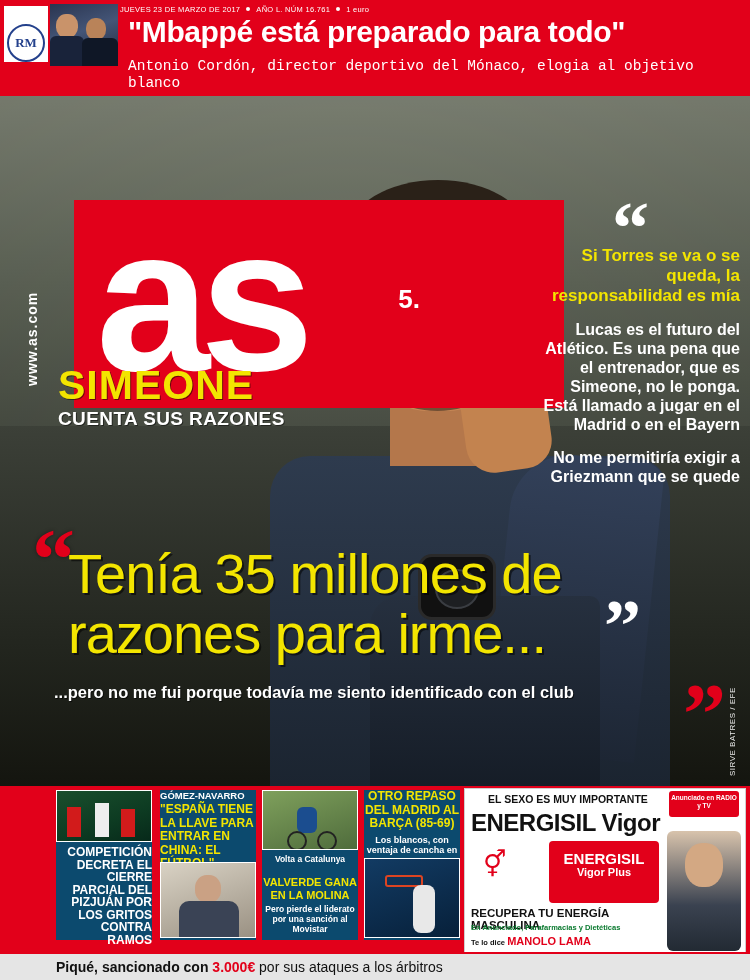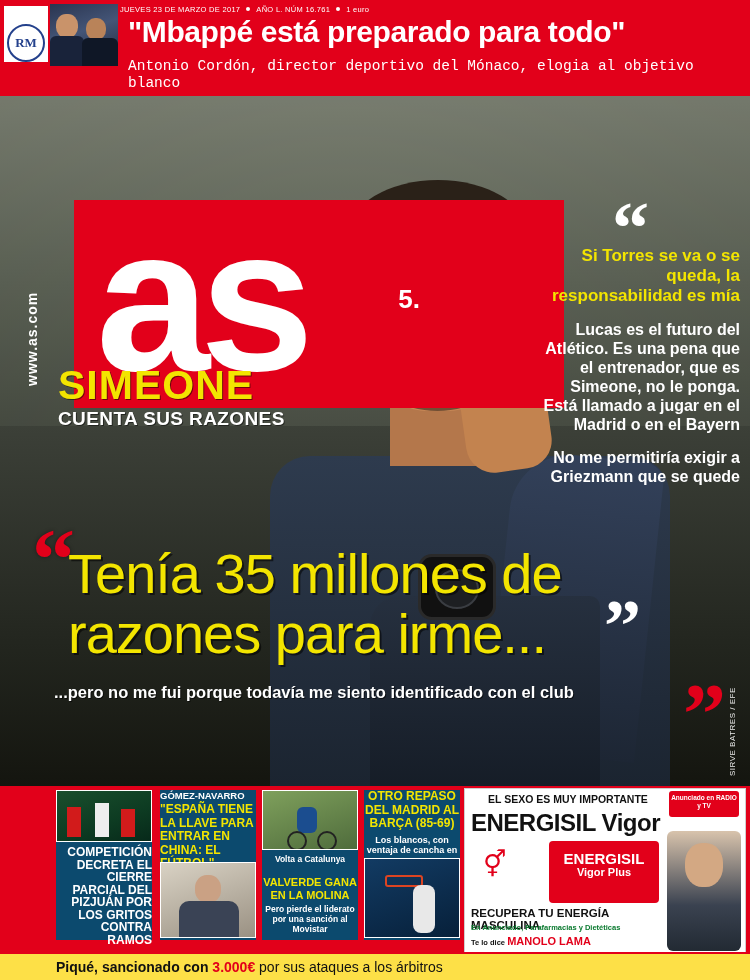--- a/index.html
+++ b/index.html
@@ -275,21 +275,21 @@
   .ad .lamaname{color:#e2001a;font-size:11px;font-weight:bold;}
   .ad .face2{
     position:absolute;right:4px;top:42px;width:74px;height:120px;
     background:linear-gradient(180deg,#d8c3ac 0%,#3a4250 62%,#222a33 100%);border-radius:6px;
   }
   .ad .face2 .h2{position:absolute;left:18px;top:12px;width:38px;height:44px;border-radius:45%;background:#d3a883;}
   .ad .legal{position:absolute;left:6px;bottom:2px;width:270px;color:#666;font-size:4.5px;}
 
   
   .botstrip{
-    position:absolute;left:0;top:952px;width:750px;height:28px;background:#fde047;
+    position:absolute;left:0;top:952px;width:750px;height:28px;background:#e5e5e5;
     border-top:2px solid #e2001a;box-sizing:border-box;
   }
   .botstrip .line{
     position:absolute;left:56px;top:5px;width:640px;color:#111;font-size:14px;font-weight:bold;
   }
   .botstrip .line .red{color:#e2001a;}
   .botstrip .line .reg{font-weight:normal;}
 </style>
 </head>
 <body>

